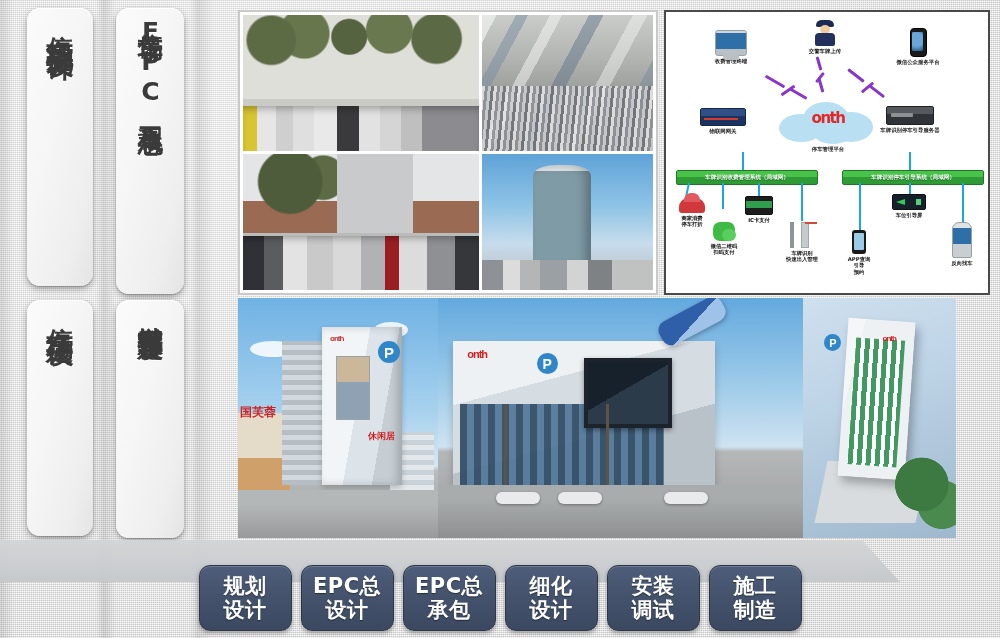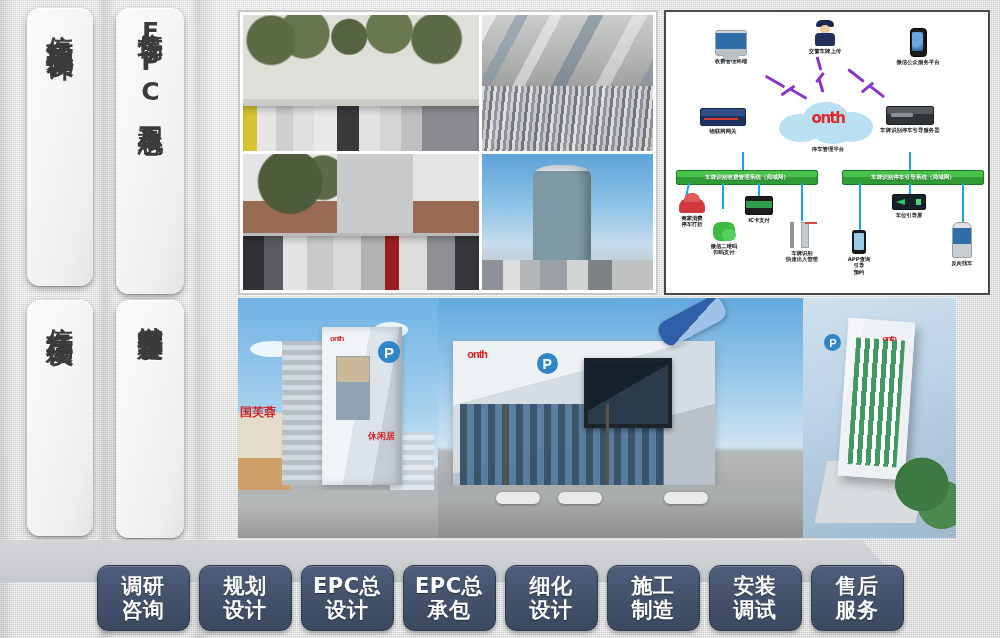--- a/index.html
+++ b/index.html
@@ -563,31 +563,27 @@
     <div class="leaf" style="left:265px;top:210px;">
       <div class="ico-kiosk"></div>
       <div class="leaf-label">反向找车</div>
     </div>
 
   </div>
 
   <div id="ribbon"></div>
 
   <div id="process-bar">
-    <div class="pbtn">调研
-咨询</div>
     <div class="pbtn">规划
 设计</div>
     <div class="pbtn">EPC总
 设计</div>
     <div class="pbtn">EPC总
 承包</div>
     <div class="pbtn">细化
 设计</div>
+    <div class="pbtn">安装
+调试</div>
     <div class="pbtn">施工
 制造</div>
-    <div class="pbtn">安装
-调试</div>
-    <div class="pbtn">售后
-服务</div>
   </div>
 
 </div>
 
 </body></html>

